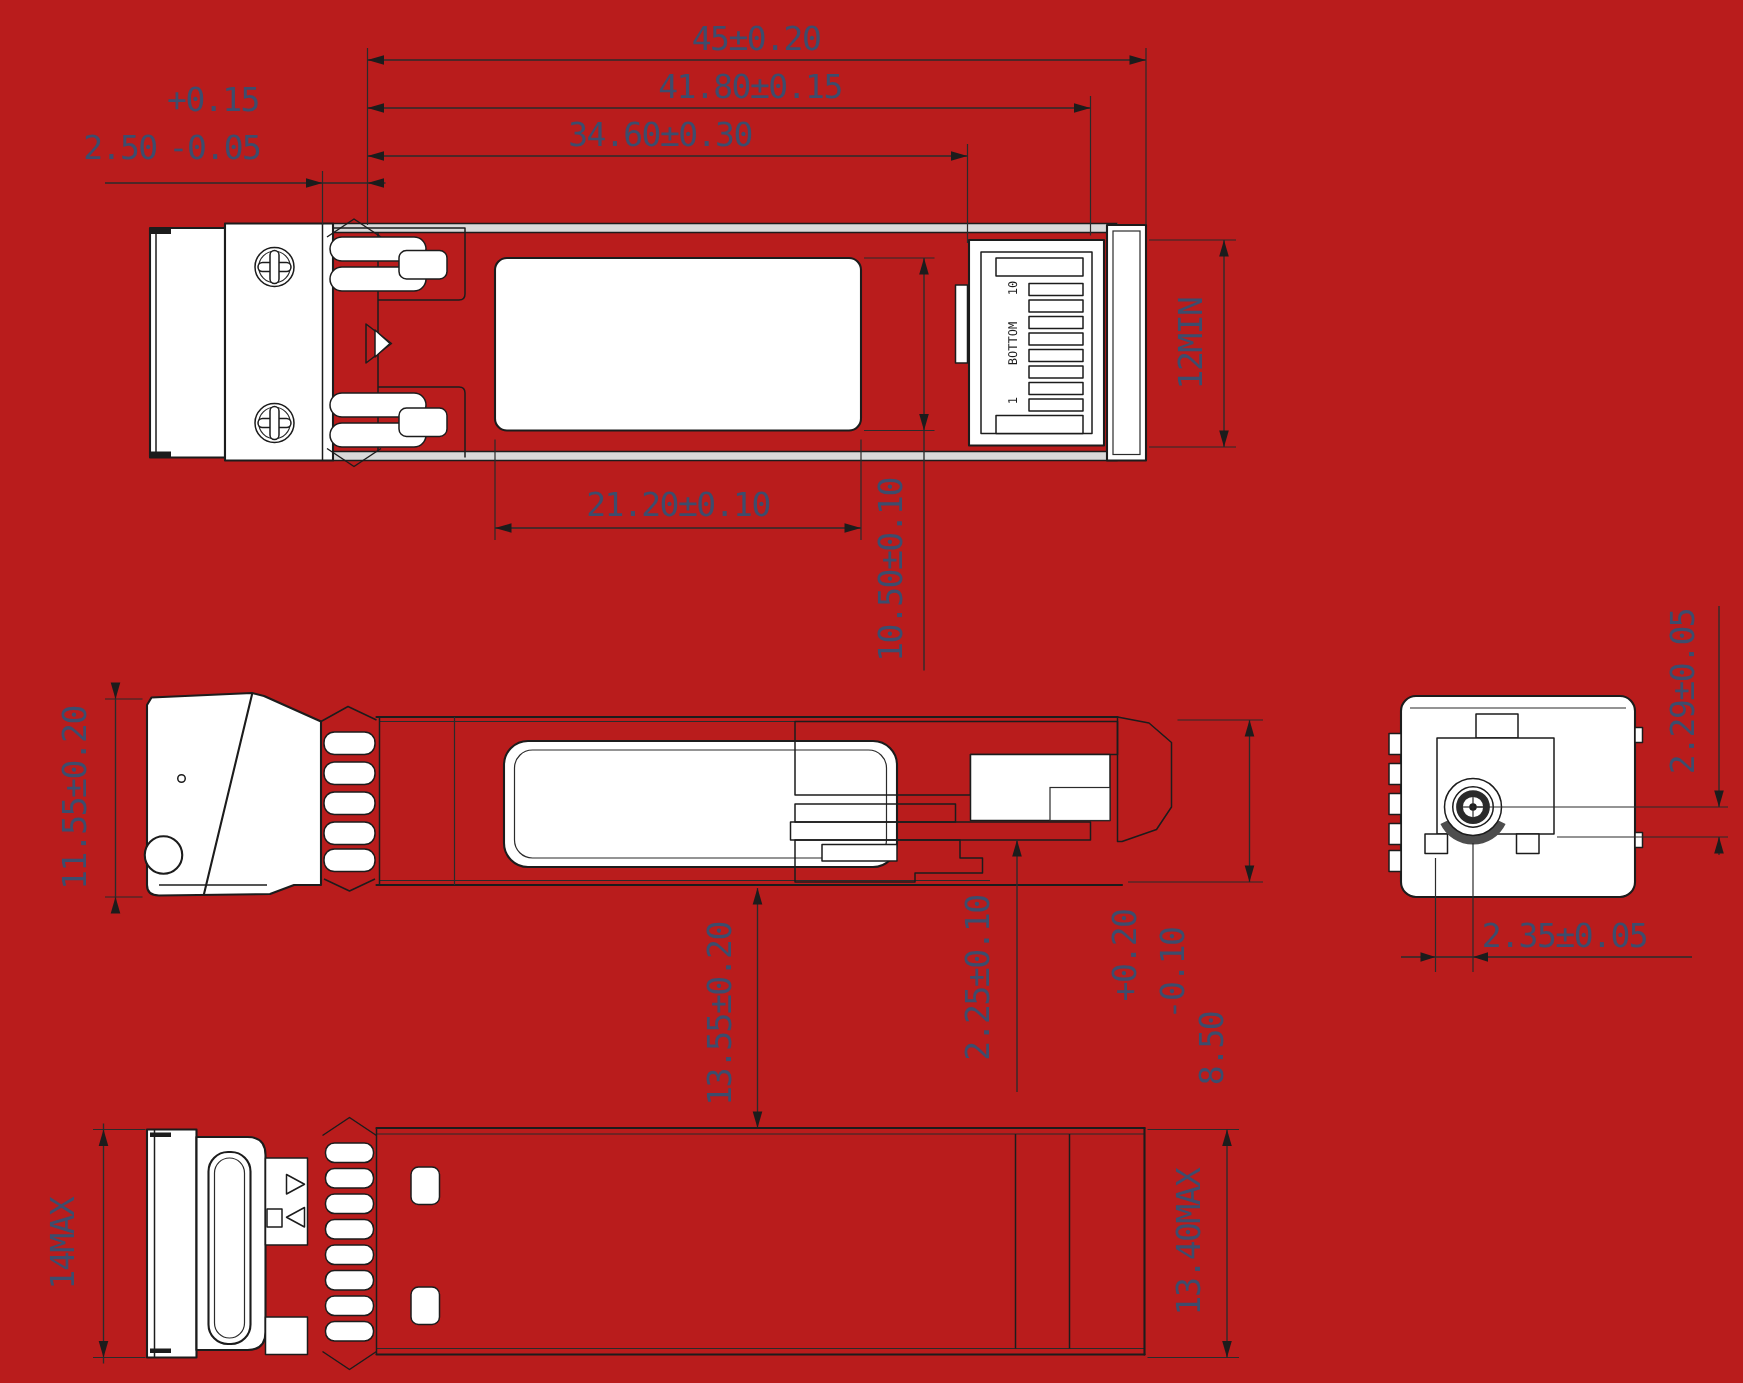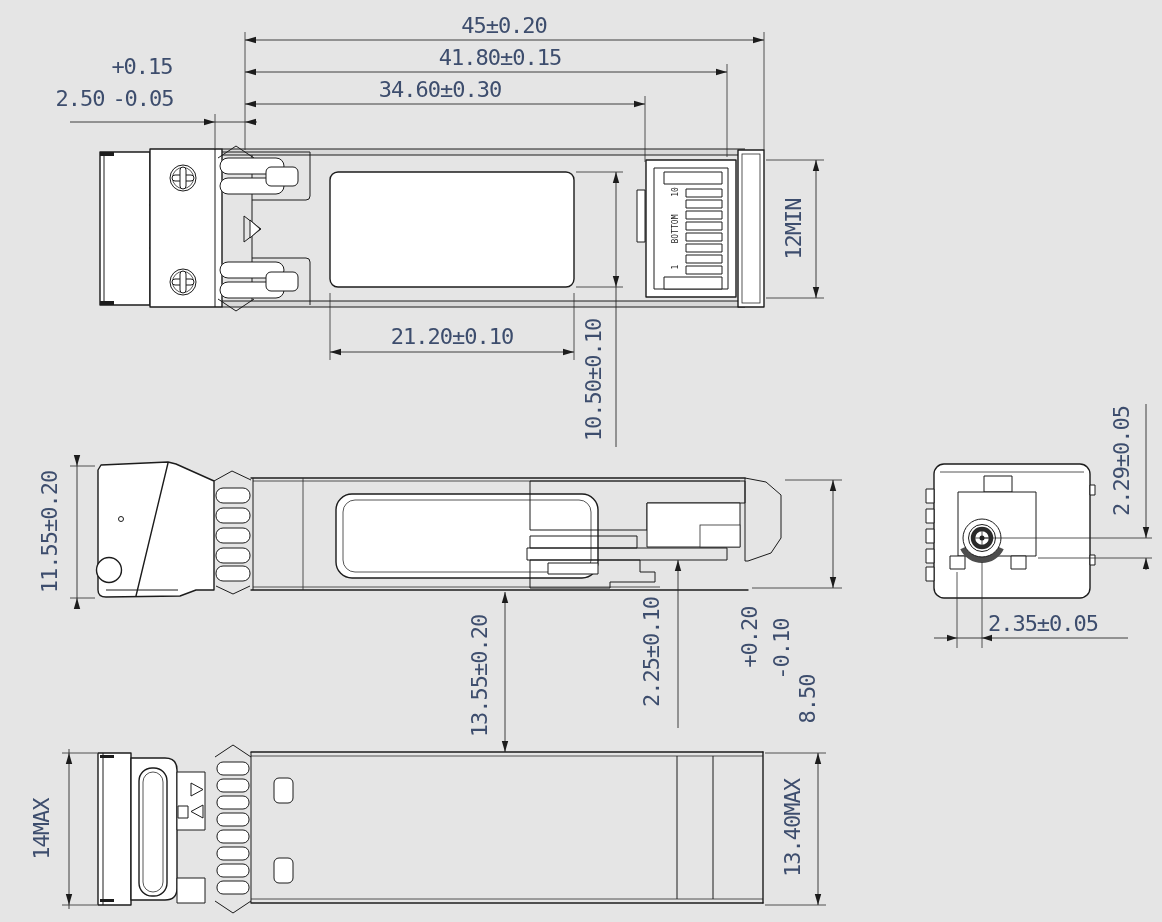--- a/index.html
+++ b/index.html
@@ -1,16 +1,16 @@
 <!DOCTYPE html>
 <html><head>
 <meta charset="utf-8">
 <style>
   html,body{margin:0;padding:0;background:#ffffff;}
-  .stage{position:relative;width:1162px;height:922px;background:#e5e5e5;overflow:hidden;}
+  .stage{position:relative;width:1162px;height:922px;background:#b91c1c;overflow:hidden;}
   svg{display:block;}
   .ln{stroke:#1c1c1c;stroke-width:1.4;fill:none;stroke-linejoin:round;stroke-linecap:round;}
   .ln2{stroke:#1c1c1c;stroke-width:1.0;fill:none;stroke-linejoin:round;}
   .thin{stroke:#2b2b2b;stroke-width:0.8;fill:none;}
   .dim{stroke:#2b2b2b;stroke-width:0.9;fill:none;}
   .wf{fill:#ffffff;}
   .gf{fill:#d9d9d9;stroke:none;}
   .arr{fill:#1c1c1c;stroke:none;}
   .txt{font-family:"DejaVu Sans Mono","Liberation Mono",monospace;font-size:22px;letter-spacing:-1px;fill:#3d4d6d;}
   .txtsm{font-family:"DejaVu Sans Mono","Liberation Mono",monospace;font-size:8px;letter-spacing:0;fill:#1c1c1c;}

